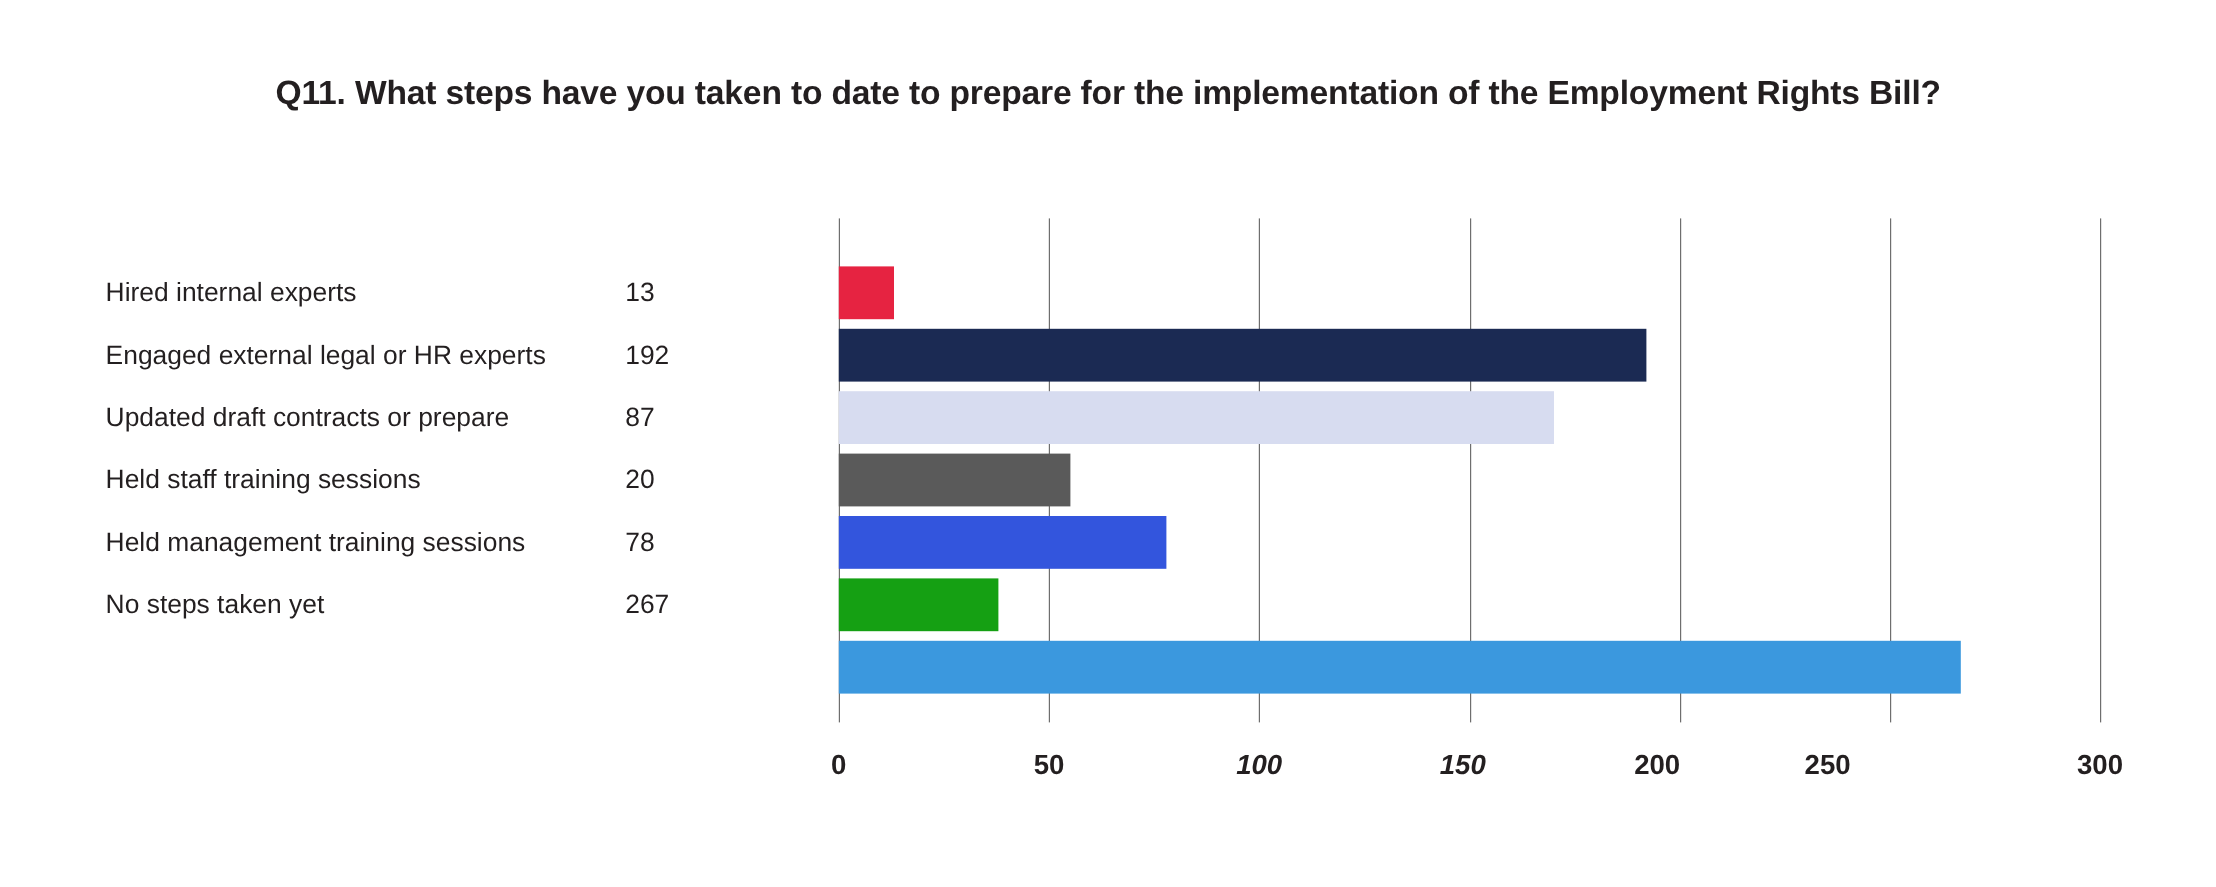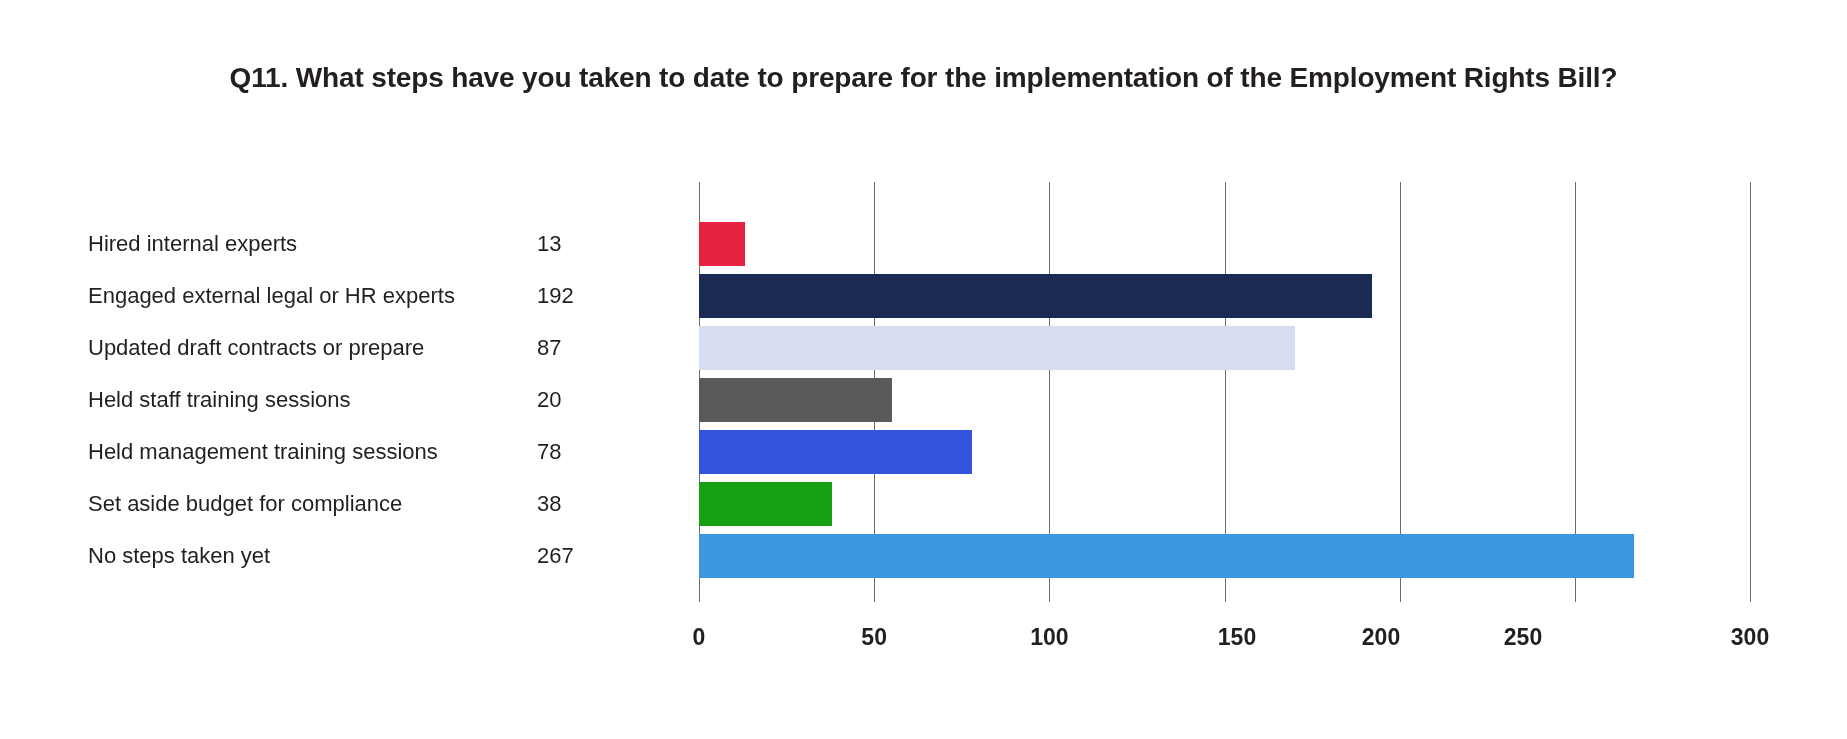--- a/index.html
+++ b/index.html
@@ -53,21 +53,20 @@
     line-height: 1;
     color: #231f20;
     white-space: nowrap;
   }
   .cat-value {
     position: absolute;
     left: 433px;
     font-size: 22px;
     line-height: 1;
     color: #231f20;
-    margin-left: 16px;
   }
 
   
   #plot-area {
     position: absolute;
     left: 699px;
     top: 182px;
     width: 1051px;   
     height: 420px;
   }
@@ -148,24 +147,20 @@
     <div class="cat-row">
       <span class="cat-label">Held staff training sessions</span>
       <span class="cat-value">20</span>
     </div>
 
     <div class="cat-row">
       <span class="cat-label">Held management training sessions</span>
       <span class="cat-value">78</span>
     </div>
 
-    <div class="cat-row">
-      <span class="cat-label">Set aside budget for compliance</span>
-      <span class="cat-value">38</span>
-    </div>
 
     <div class="cat-row">
       <span class="cat-label">No steps taken yet</span>
       <span class="cat-value">267</span>
     </div>
 
   </div>
 
   <div id="plot-area">
     <div id="grid-layer">
@@ -198,20 +193,20 @@
         </div>
         <div class="bar-slot" style="top: 348px; width: 1051px;">
           <div class="bar" title="No steps taken yet: 267" style="width: 935.39px; background: rgb(59, 152, 222);"></div>
         </div>
       </div>
   </div>
 
   <div id="x-axis">
       <div class="x-tick-label" style="left: 0px;">0</div>
       <div class="x-tick-label" style="left: 175.167px;">50</div>
-      <div class="x-tick-label" style="left: 350.333px;">100</div>
-      <div class="x-tick-label" style="left: 538px;">150</div>
+      <div class="x-tick-label" style="left: 350.333px; font-style: italic;">100</div>
+      <div class="x-tick-label" style="left: 520px; font-style: italic;">150</div>
       <div class="x-tick-label" style="left: 682px;">200</div>
       <div class="x-tick-label" style="left: 824px;">250</div>
       <div class="x-tick-label" style="left: 1051px;">300</div>
     </div>
 
 </div>
 
 </body></html>

